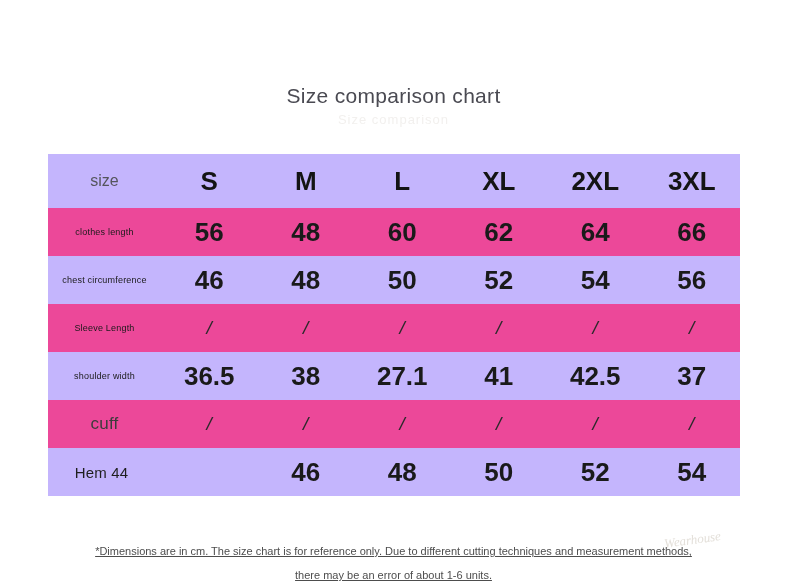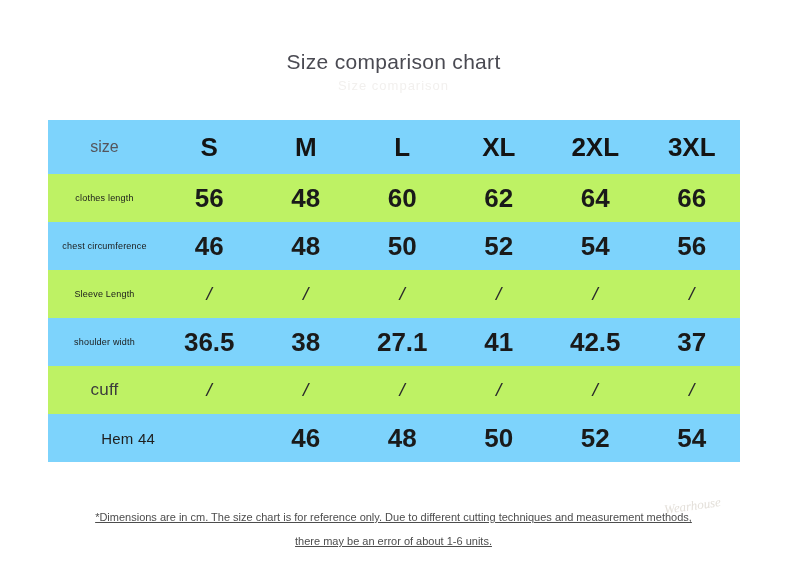--- a/index.html
+++ b/index.html
@@ -11,20 +11,21 @@
     height: 586px;
     background: #ffffff;
     font-family: "Liberation Sans", sans-serif;
     overflow: hidden;
   }
   .page {
     position: relative;
     width: 787px;
     height: 478px;
     box-sizing: border-box;
+    margin-top: 34px;
   }
   .chart-title {
     position: absolute;
     top: 50px;
     left: 0;
     width: 787px;
     text-align: center;
     font-size: 21px;
     color: #4a4a52;
     letter-spacing: 0.3px;
@@ -45,22 +46,22 @@
     height: 48px;
     text-align: center;
     vertical-align: middle;
     color: #1a1a1a;
     padding: 0;
   }
   
   col.c-label { width: 113px; }
   col.c-val { width: 96.5px; }
 
-  tr.row-odd td { background: #7dd3fc; }
-  tr.row-even td { background: #bef264; }
+  tr.row-odd td { background: #c4b5fd; }
+  tr.row-even td { background: #ec4899; }
 
   
   tr.header-row td { height: 54px; }
   tr.header-row td.hdr-label {
     font-size: 16px;
     color: #55555c;
     font-weight: 400;
   }
   tr.header-row td.hdr-val {
     font-size: 26px;
@@ -74,21 +75,21 @@
     font-weight: 400;
     letter-spacing: 0.2px;
   }
   td.row-label.big {
     font-size: 17px;
     color: #3c3c3c;
   }
   td.row-label.med {
     font-size: 15px;
     color: #1f1f1f;
-    text-align: right;
+    text-align: center;
     padding-right: 6px;
   }
   td.cell-val {
     font-size: 26px;
     font-weight: 700;
     color: #141414;
   }
   td.cell-val.slash {
     font-size: 19px;
     font-weight: 500;

